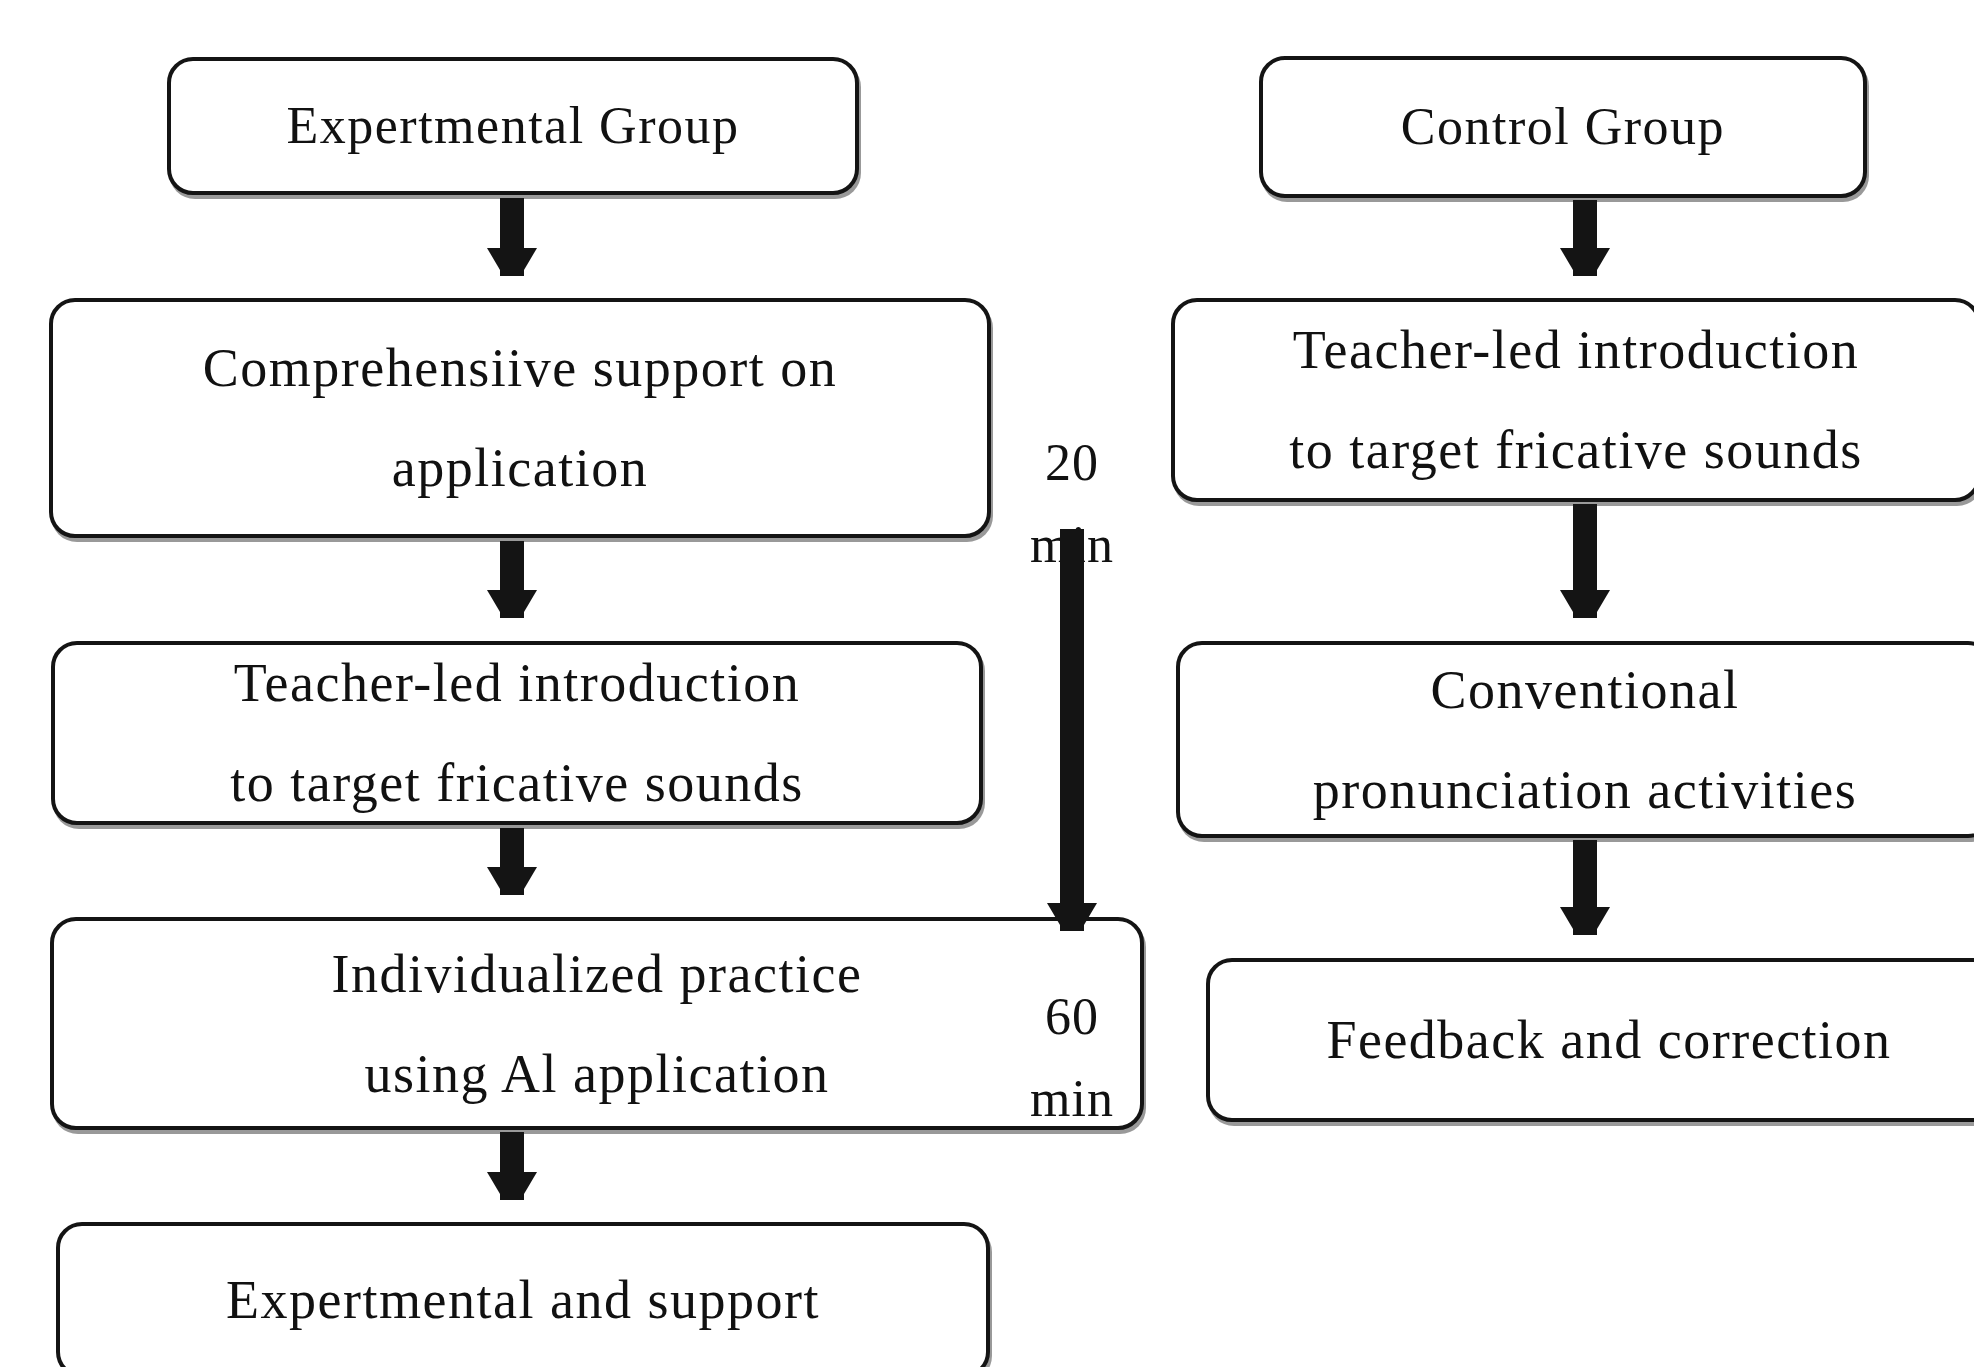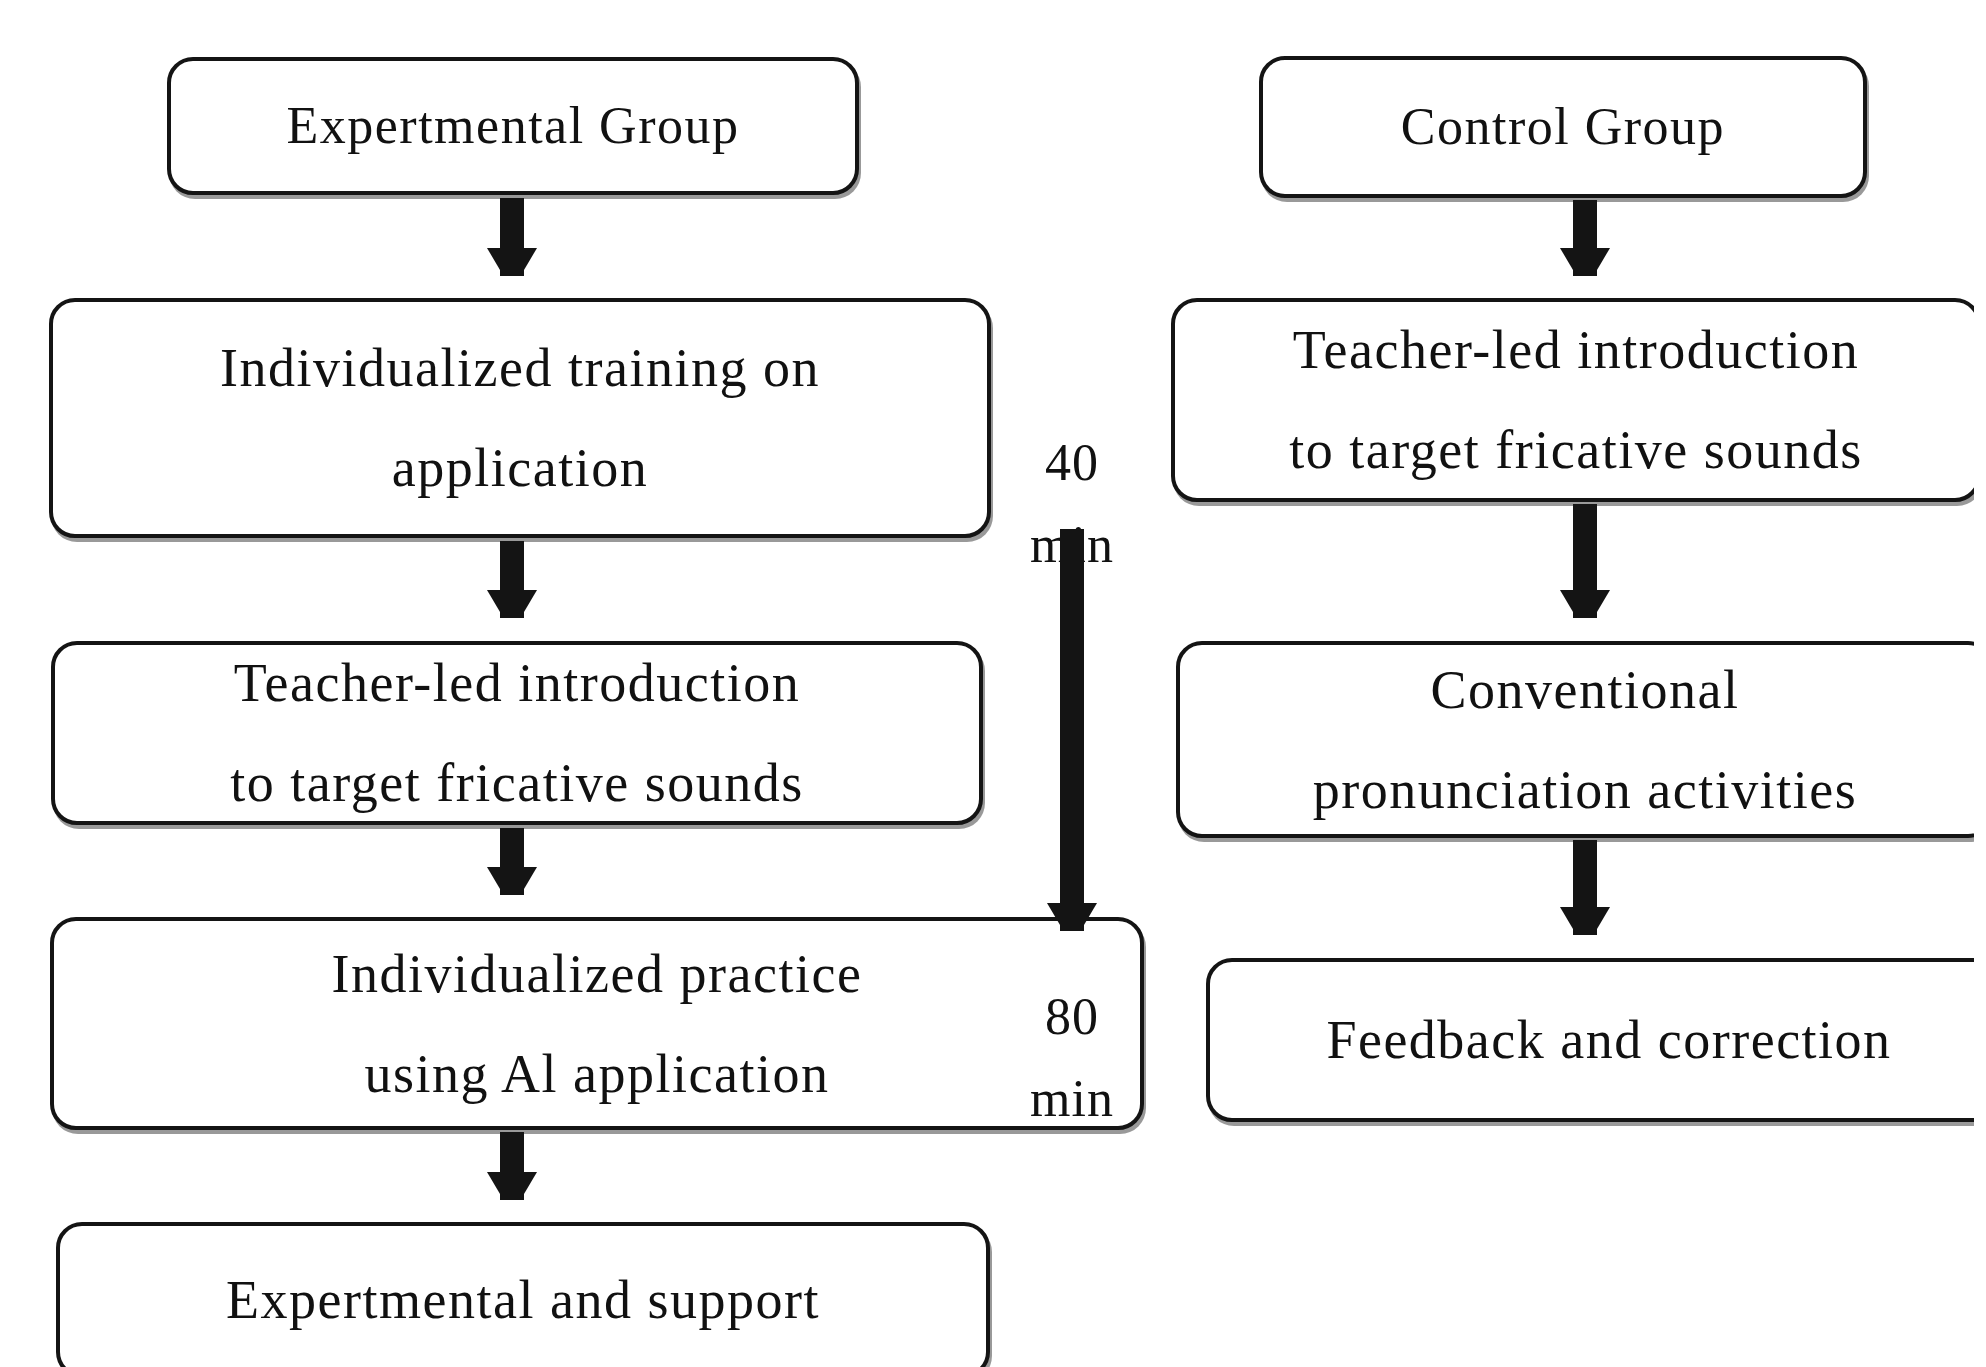--- a/index.html
+++ b/index.html
@@ -75,21 +75,21 @@
   <div class="box header-box" style="left:143px; top:33px; width:692px; height:138px;">
     <div class="line">Expertmental Group</div>
   </div>
 
   <div class="arrow" style="left:475px; top:174px; height:96px;">
     <div class="shaft"></div>
     <div class="head"></div>
   </div>
 
   <div class="box" style="left:25px; top:274px; width:942px; height:240px;">
-    <div class="line">Individualized training on</div>
+    <div class="line">Comprehensiive support on</div>
     <div class="line">application</div>
   </div>
 
   <div class="arrow" style="left:475px; top:517px; height:95px;">
     <div class="shaft"></div>
     <div class="head"></div>
   </div>
 
   <div class="box" style="left:27px; top:617px; width:932px; height:184px;">
     <div class="line">Teacher-led introduction</div>
@@ -109,31 +109,31 @@
   <div class="arrow" style="left:475px; top:1108px; height:86px;">
     <div class="shaft"></div>
     <div class="head"></div>
   </div>
 
   <div class="box" style="left:32px; top:1198px; width:934px; height:156px;">
     <div class="line">Expertmental and support</div>
   </div>
 
   <div class="time-label" style="left:948px; top:386px;">
-    <div>40</div>
+    <div>20</div>
     <div>min</div>
   </div>
 
   <div class="arrow thin" style="left:1035px; top:505px; height:420px;">
     <div class="shaft"></div>
     <div class="head"></div>
   </div>
 
   <div class="time-label" style="left:948px; top:940px;">
-    <div>80</div>
+    <div>60</div>
     <div>min</div>
   </div>
 
   <div class="box header-box" style="left:1235px; top:32px; width:608px; height:142px;">
     <div class="line">Control Group</div>
   </div>
 
   <div class="arrow" style="left:1548px; top:176px; height:94px;">
     <div class="shaft"></div>
     <div class="head"></div>

